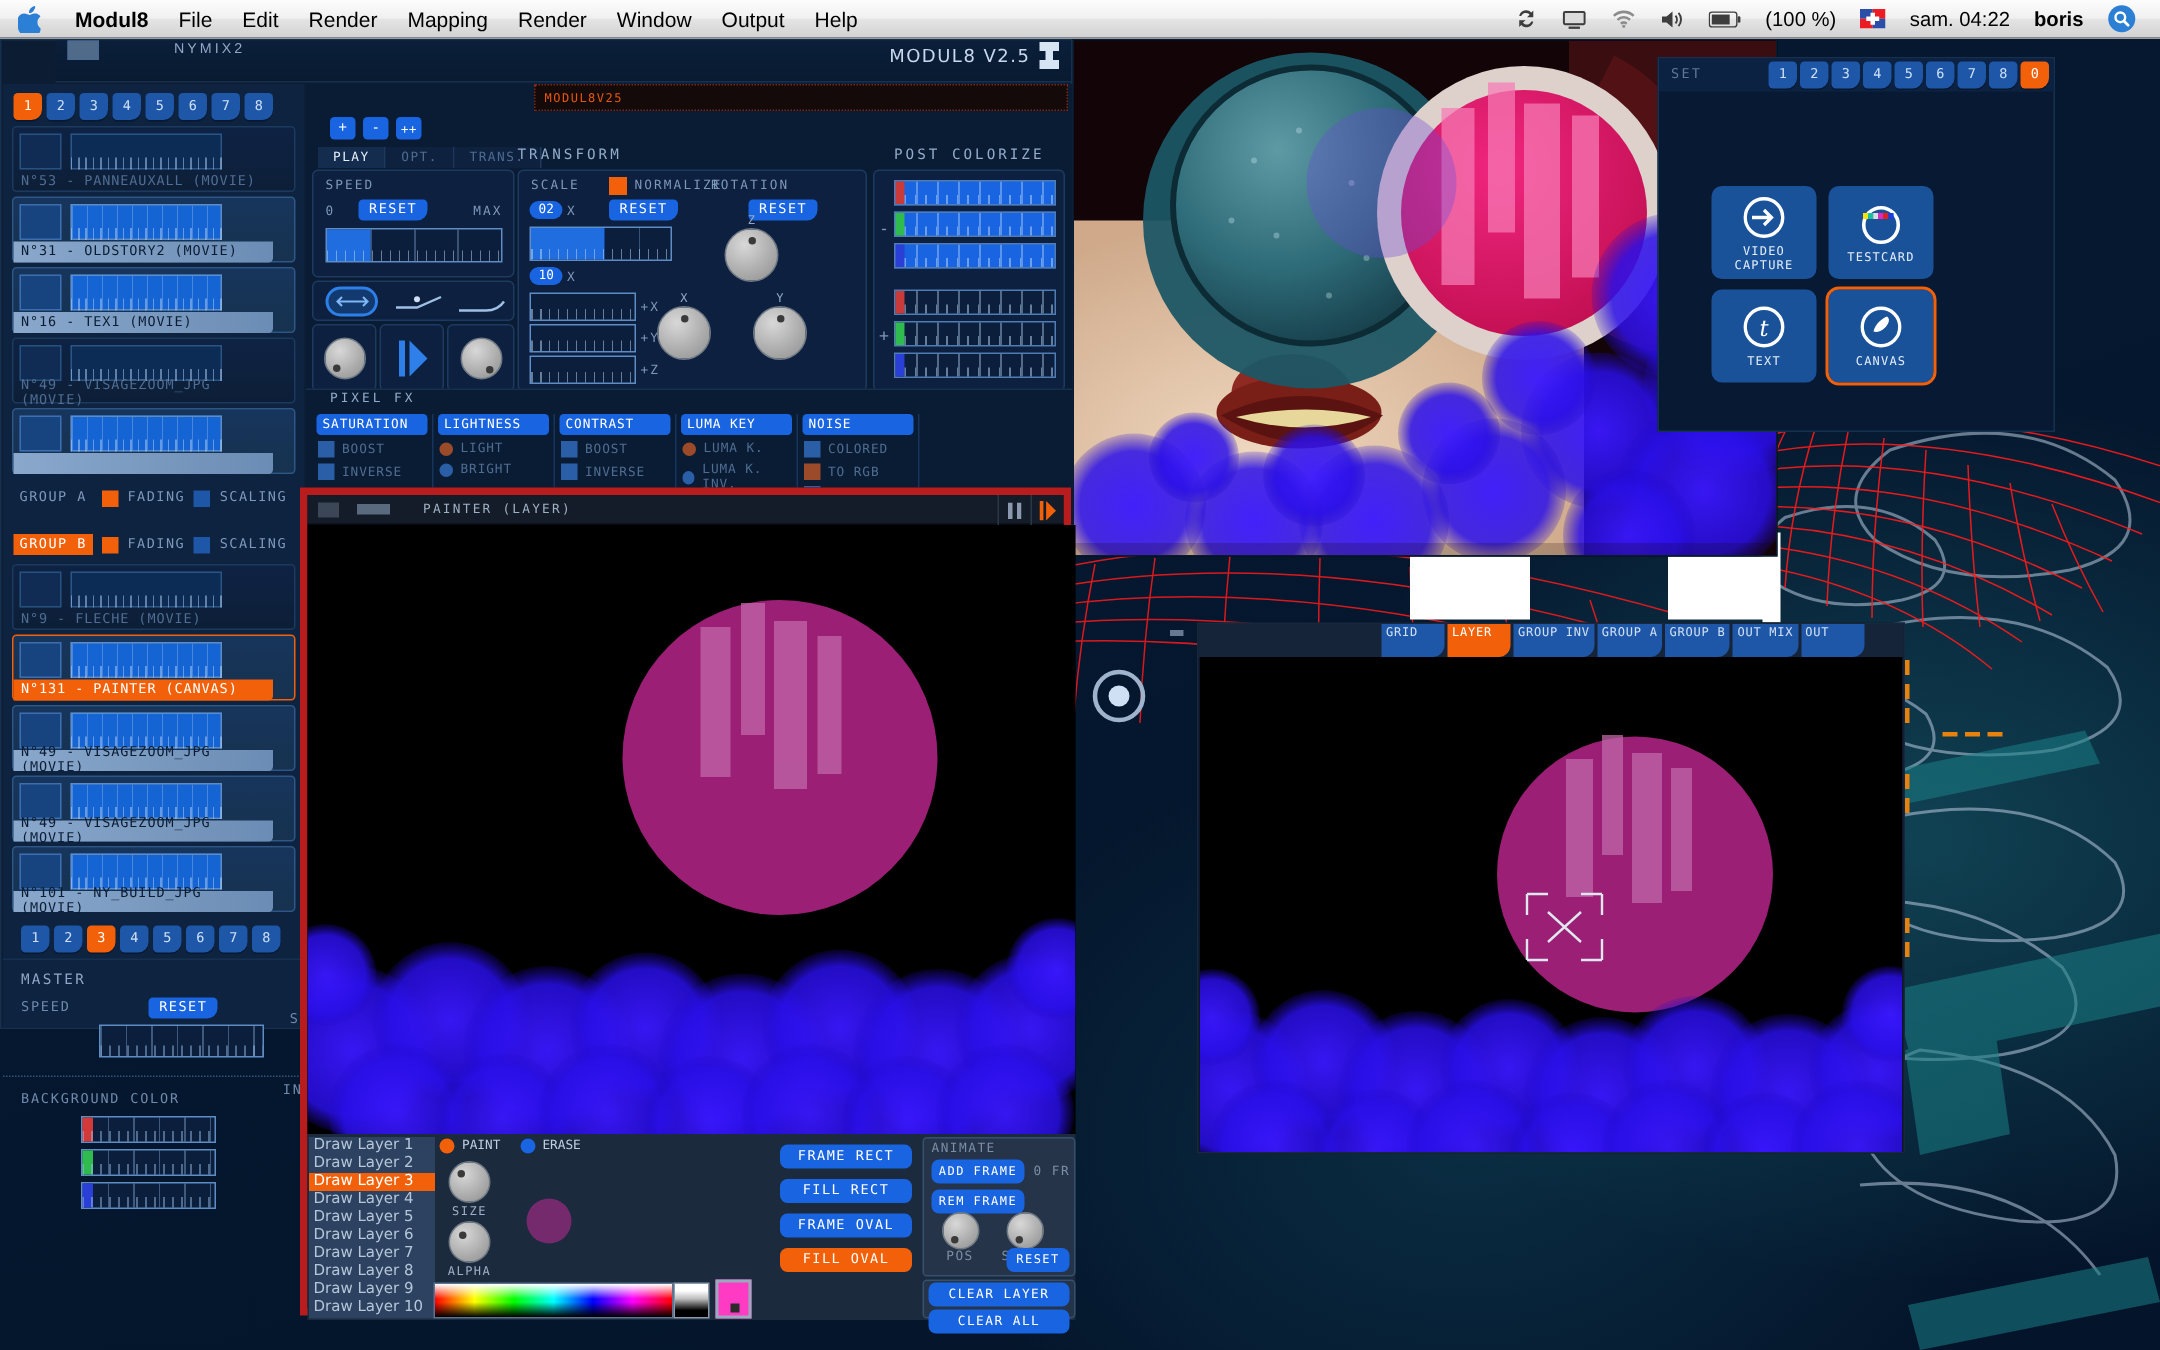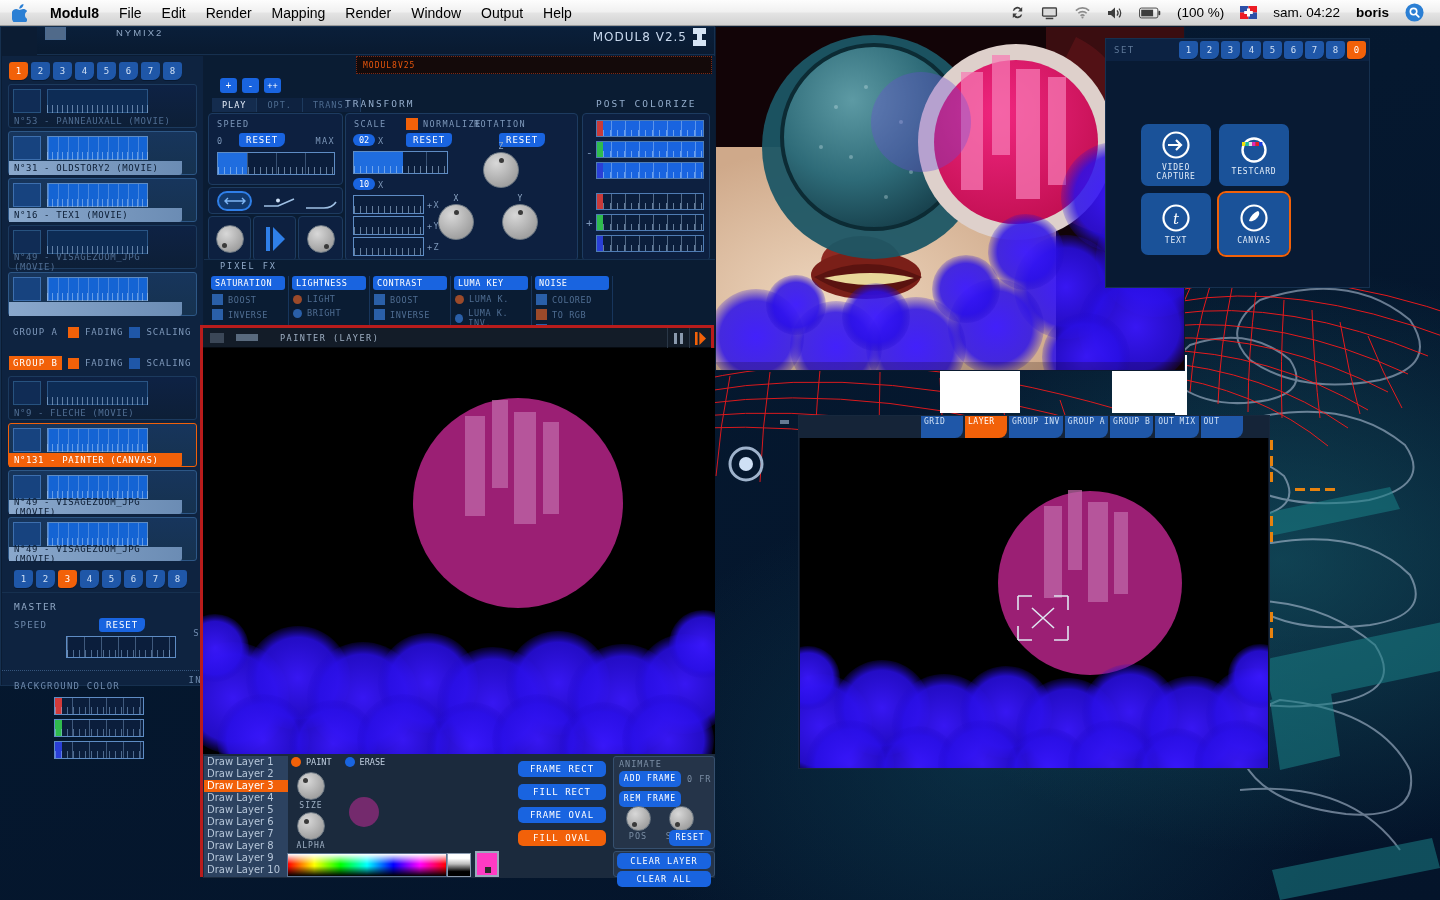--- a/index.html
+++ b/index.html
@@ -206,21 +206,21 @@
   .rdot { width:9px;height:9px;border-radius:50%; }
   .rdot.b { background:#2a5fa8; }
   .rdot.o { background:#9b4a2a; }
   .sdot { width:11px;height:11px; }
   .sdot.b { background:#2a5fa8; }
   .sdot.o { background:#9b4a2a; }
 
   
   #painter {
     position: absolute; left: 200px; top: 325px; width: 514px; height: 552px;
-    background: #0d1620; border: 3px solid #b91c1c;
+    background: #0d1620; border: 5px solid #b91c1c;
   }
   #painter .pt-title {
     height: 20px; background: #131c28; display: flex; align-items: center;
     border-bottom: 1px solid #060a10; position: relative;
   }
   #painter .pt-title .sb { width:14px;height:10px;background:#3b4757;margin-left:7px; }
   #painter .pt-title .sb2 { width:22px;height:7px;background:#596a7e;margin-left:12px; }
   #painter .pt-title .t { margin-left:22px;font-size:8.5px;letter-spacing:1.5px;color:#9fb0c4;
                           font-family:"DejaVu Sans Mono", monospace; }
   #painter .pt-title .rgt { position:absolute;right:0;top:0;height:20px;display:flex;align-items:center; }
@@ -661,20 +661,26 @@
         <span class="slider"></span>
         <span class="tick"></span>
         <span class="lbl">N°49 - VISAGEZOOM_JPG (MOVIE)</span>
       </div>
       <div class="layer">
         <span class="thumb"></span>
         <span class="slider"></span>
         <span class="tick"></span>
         <span class="lbl">N°49 - VISAGEZOOM_JPG (MOVIE)</span>
       </div>
+      <div class="layer">
+        <span class="thumb"></span>
+        <span class="slider"></span>
+        <span class="tick"></span>
+        <span class="lbl">N°101 - NY_BUILD_JPG (MOVIE)</span>
+      </div>
 
       <div class="bank-row" style="padding-left:12px">
         <span class="bank">1</span>
         <span class="bank">2</span>
         <span class="bank sel">3</span>
         <span class="bank">4</span>
         <span class="bank">5</span>
         <span class="bank">6</span>
         <span class="bank">7</span>
         <span class="bank">8</span>

